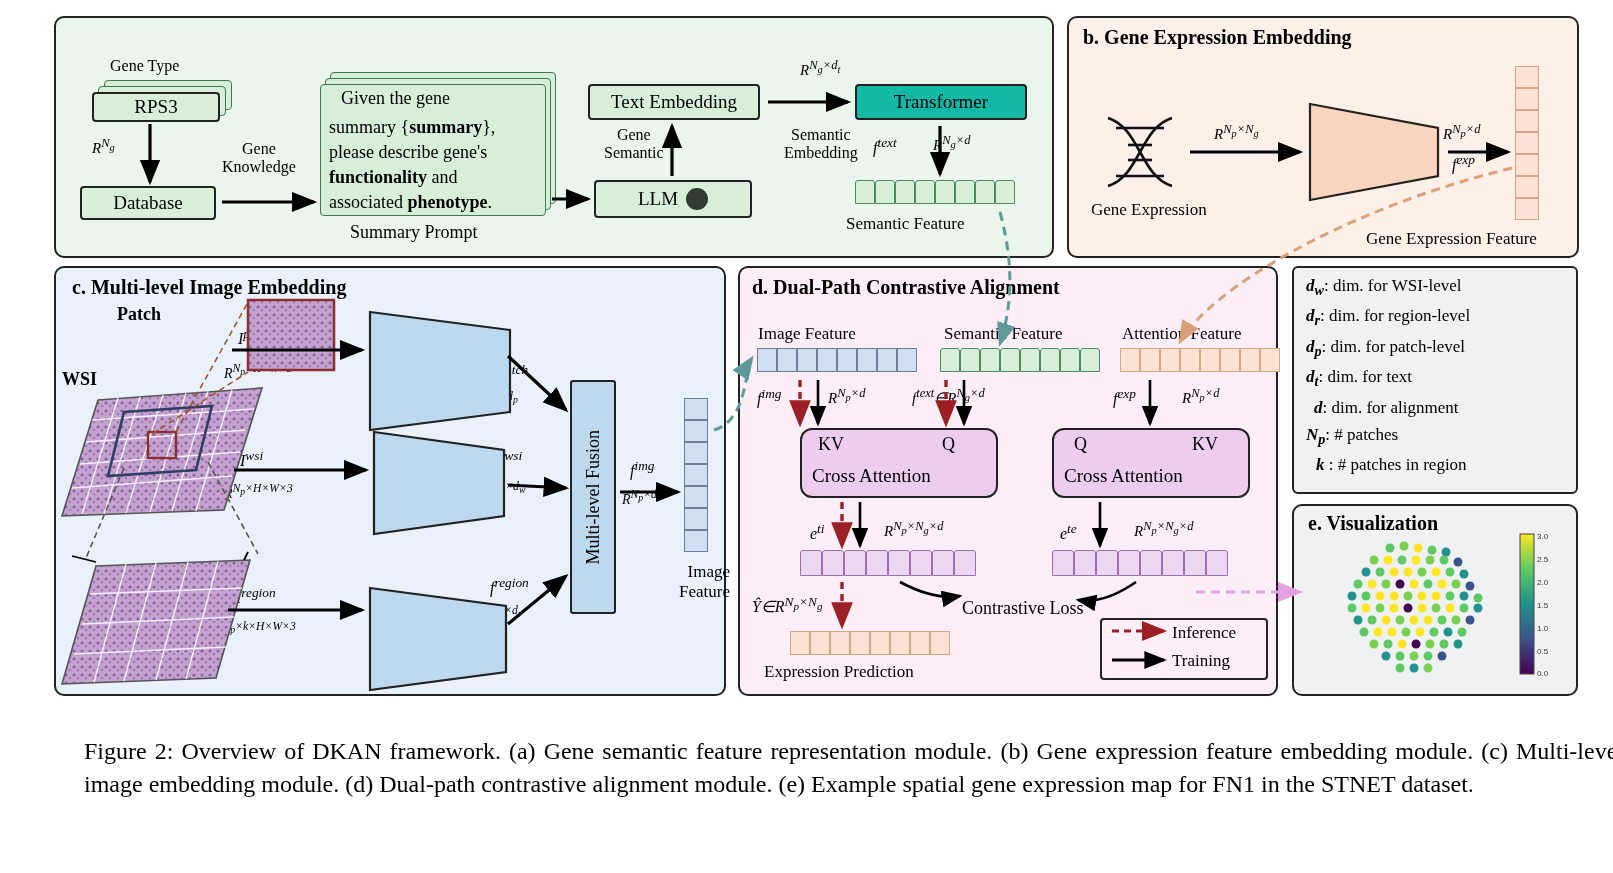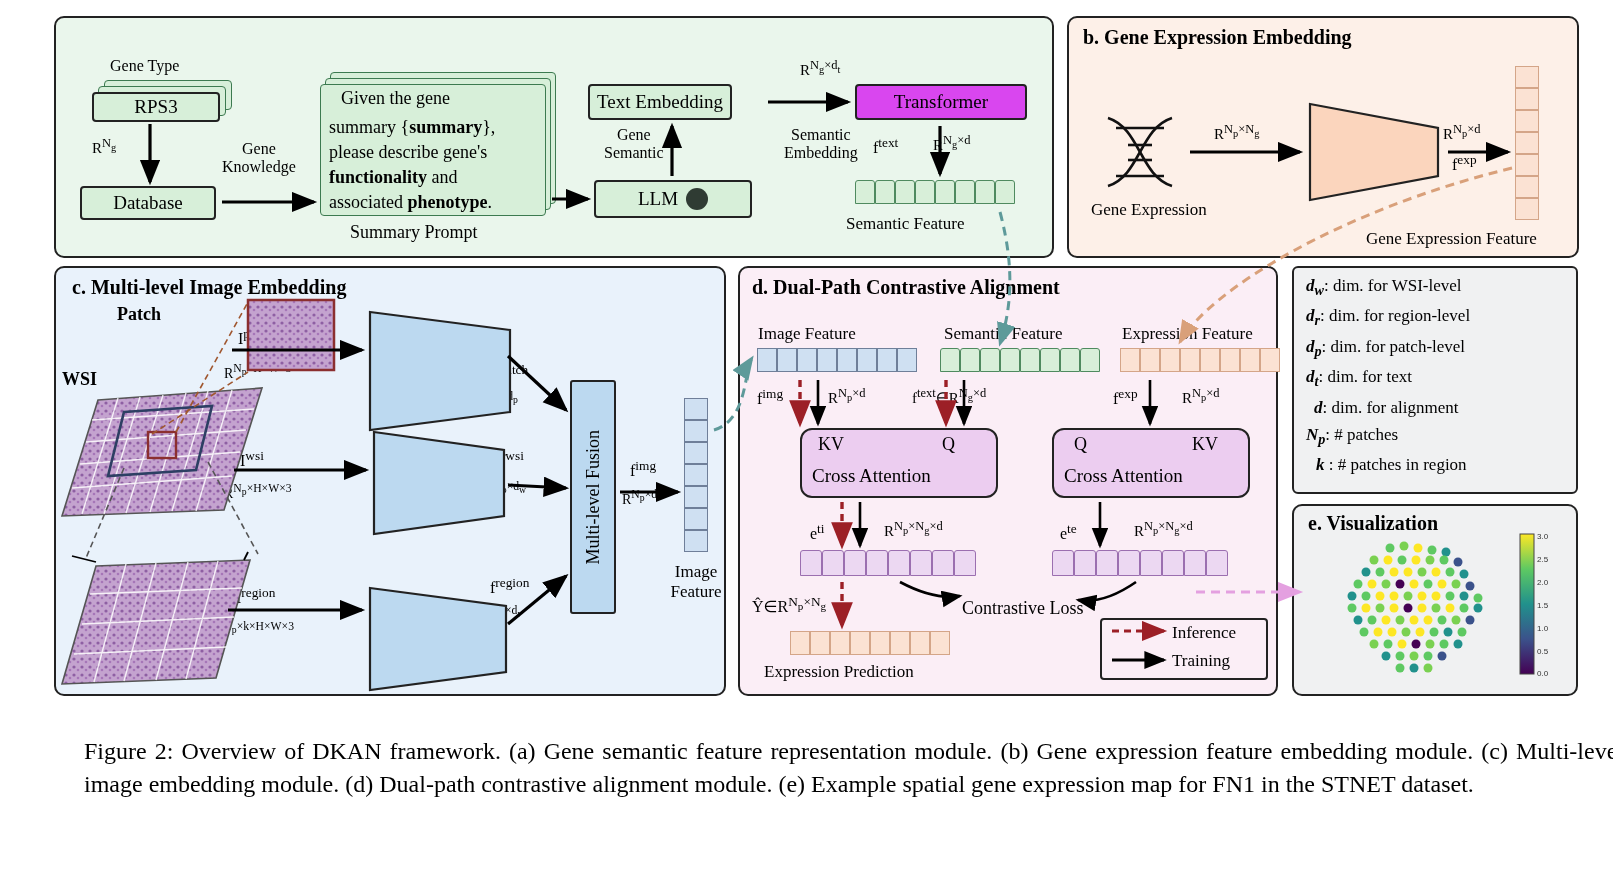--- a/index.html
+++ b/index.html
@@ -2,21 +2,21 @@
 <html><head>
 <meta charset="utf-8">
 <style>
   html,body{margin:0;padding:0;background:#ffffff;}
   body{width:1613px;height:873px;font-family:"Liberation Serif",serif;color:#000;position:relative;overflow:hidden;}
   .fig{position:absolute;left:0;top:0;width:1613px;height:873px;}
   .panel{position:absolute;border:2px solid #222;border-radius:10px;box-sizing:border-box;}
   .panel-title{position:absolute;font-weight:bold;font-size:20px;font-family:"Liberation Serif",serif;}
   .lbl{position:absolute;font-size:16px;line-height:1.15;white-space:nowrap;}
   .lbl.b{font-weight:bold;}
-  .it{}
+  .it{font-style:italic;}
   .box{position:absolute;box-sizing:border-box;border:2px solid #222;display:flex;align-items:center;justify-content:center;text-align:center;font-size:19px;}
   svg.ov{position:absolute;left:0;top:0;width:1613px;height:873px;pointer-events:none;}
   .cap{position:absolute;left:38px;top:735px;width:1540px;font-size:24px;line-height:1.38;text-align:justify;margin-left:46px;}
   .stack-cell{position:absolute;box-sizing:border-box;border:1.4px solid #3c7a50;background:#d7efd9;}
   .seqcell{width:20px;height:24px;box-sizing:border-box;border:1.4px solid #6f7f99;background:#cfe0f2;}
   .seqrow{position:absolute;display:flex;}
   .gcell{width:20px;height:24px;box-sizing:border-box;border:1.4px solid #4f8a5f;background:#d8efd9;border-radius:3px 3px 0 0;}
   .ecell{width:20px;height:24px;box-sizing:border-box;border:1.4px solid #d4a588;background:#fbe2d3;}
   .pcell{width:22px;height:26px;box-sizing:border-box;border:1.5px solid #9b6fb0;background:#ecd8f2;border-radius:3px 3px 0 0;}
   .vcol{position:absolute;display:flex;flex-direction:column;}
@@ -53,26 +53,26 @@
   <div class="lbl" style="left:329px;top:192px;font-size:18px;">associated <b>phenotype</b>.</div>
   <div class="lbl" style="left:350px;top:222px;font-size:18px;">Summary Prompt</div>
 
   <div class="box" style="left:594px;top:180px;width:158px;height:38px;background:#d7efd9;border-radius:4px;gap:8px;">
     <span>LLM</span>
     <span style="display:inline-block;width:22px;height:22px;border-radius:50%;background:#2f3b33;position:relative;"></span>
   </div>
 
   <div class="lbl" style="left:604px;top:126px;font-size:16px;text-align:center;">Gene<br>Semantic</div>
 
-  <div class="box" style="left:588px;top:84px;width:144px;height:36px;background:#d7efd9;border-radius:4px;">Text Embedding</div>
+  <div class="box" style="left:588px;top:84px;width:172px;height:36px;background:#d7efd9;border-radius:4px;">Text Embedding</div>
 
   <div class="lbl it" style="left:800px;top:58px;font-size:15px;">R<sup>N<sub>g</sub>×d<sub>t</sub></sup></div>
   <div class="lbl" style="left:784px;top:126px;font-size:16px;text-align:center;">Semantic<br>Embedding</div>
 
-  <div class="box" style="left:855px;top:84px;width:172px;height:36px;background:#d946ef;border-radius:4px;">Transformer</div>
+  <div class="box" style="left:855px;top:84px;width:172px;height:36px;background:#14b8a6;border-radius:4px;">Transformer</div>
 
   <div class="lbl it" style="left:873px;top:135px;font-size:16px;">f<sup>text</sup></div>
   <div class="lbl it" style="left:933px;top:133px;font-size:15px;">R<sup>N<sub>g</sub>×d</sup></div>
 
   <div class="seqrow" style="left:855px;top:180px;">
     <div class="gcell"></div>
       <div class="gcell"></div>
       <div class="gcell"></div>
     <div class="gcell"></div>
       <div class="gcell"></div>
@@ -137,30 +137,30 @@
 
   <div class="vcol" style="left:684px;top:398px;">
     <div class="vcell-b"></div>
       <div class="vcell-b"></div>
     <div class="vcell-b"></div>
       <div class="vcell-b"></div>
     <div class="vcell-b"></div>
       <div class="vcell-b"></div>
     <div class="vcell-b"></div>
   </div>
-  <div class="lbl" style="left:662px;top:562px;font-size:17px;text-align:center;width:68px;">
+  <div class="lbl" style="left:662px;top:562px;font-size:17px;text-align:right;width:68px;">
     <span>Image</span><br><span>Feature</span>
   </div>
 
   <div class="panel" style="left:738px;top:266px;width:540px;height:430px;background:#fbeef6;"></div>
   <div class="panel-title" style="left:752px;top:276px;">d. Dual-Path Contrastive Alignment</div>
 
   <div class="lbl" style="left:758px;top:324px;font-size:17px;">Image Feature</div>
   <div class="lbl" style="left:944px;top:324px;font-size:17px;">Semantic Feature</div>
-  <div class="lbl" style="left:1122px;top:324px;font-size:17px;">Expression Feature</div>
+  <div class="lbl" style="left:1122px;top:324px;font-size:17px;">Attention Feature</div>
 
   <div class="seqrow" style="left:757px;top:348px;">
     <div class="seqcell"></div>
       <div class="seqcell"></div>
     <div class="seqcell"></div>
       <div class="seqcell"></div>
     <div class="seqcell"></div>
       <div class="seqcell"></div>
     <div class="seqcell"></div>
       <div class="seqcell"></div>

